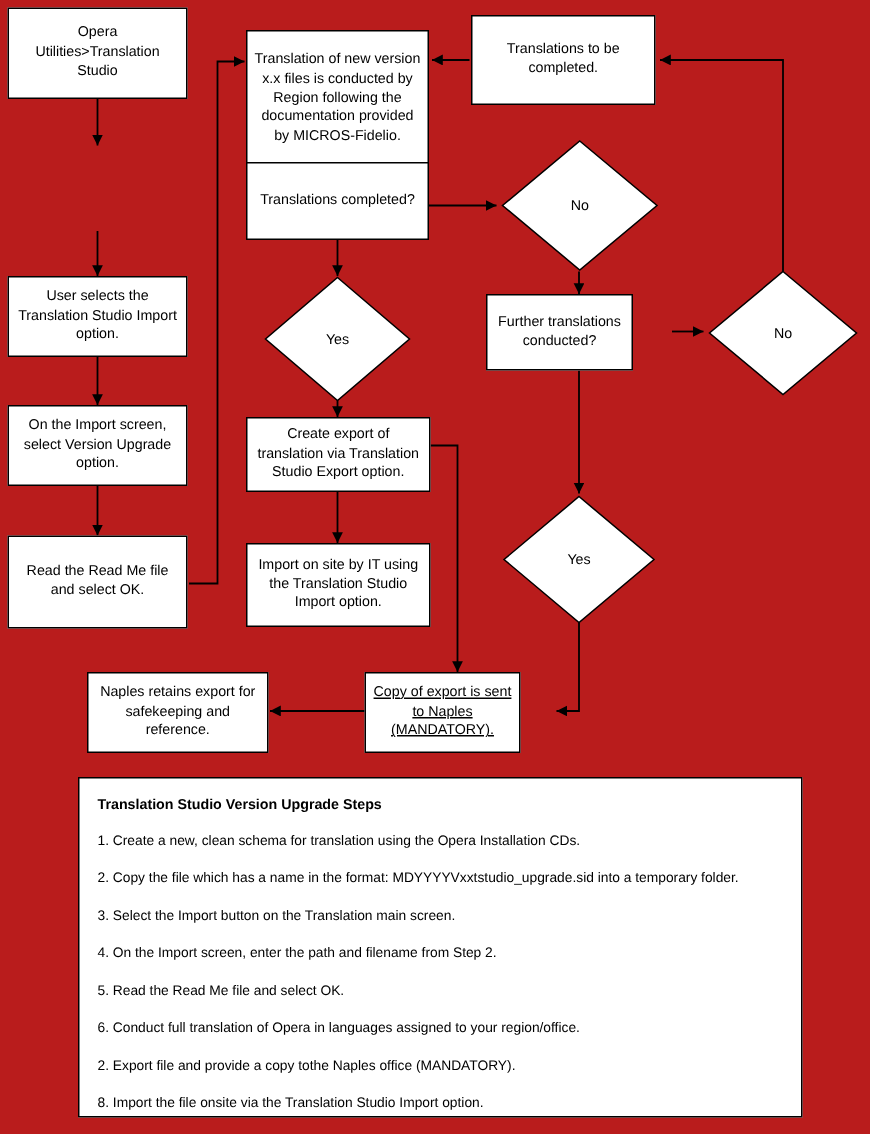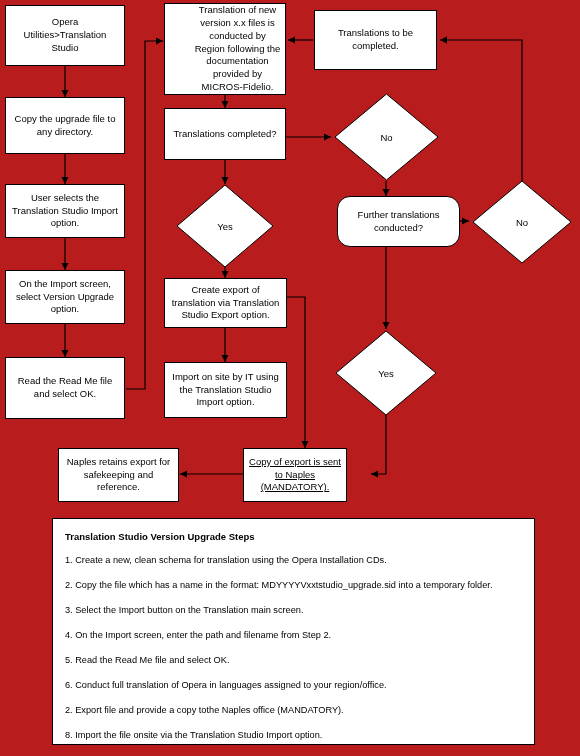--- a/index.html
+++ b/index.html
@@ -127,37 +127,34 @@
       <path d="M386,415 L386,474 L371,474" marker-end="url(#ah)"></path>
 
       <path d="M244,474 L180,474" marker-end="url(#ah)"></path>
     </g>
   </svg>
 
   <div class="node" style="left:5px; top:5px; width:120px; height:61px;">
     <span>Opera Utilities&gt;Translation Studio</span>
   </div>
 
-  <div class="node" style="left:5px; top:97px; width:120px; height:57px;">
-    <span>Copy the upgrade file to any directory.</span>
-  </div>
 
   <div class="node" style="left:5px; top:184px; width:120px; height:54px;">
     <span>User selects the Translation Studio Import option.</span>
   </div>
 
   <div class="node" style="left:5px; top:270px; width:120px; height:54px;">
     <span>On the Import screen, select Version Upgrade option.</span>
   </div>
 
   <div class="node" style="left:5px; top:357px; width:120px; height:62px;">
     <span>Read the Read Me file and select OK.</span>
   </div>
 
-  <div class="node" style="left:164px; top:3px; width:122px; height:92px;padding-left:29px;">
+  <div class="node" style="left:164px; top:20px; width:122px; height:92px;">
     <span>Translation of new version x.x files is conducted  by Region following the documentation provided by MICROS-Fidelio.</span>
   </div>
 
   <div class="node" style="left:314px; top:10px; width:123px; height:60px;">
     <span>Translations to be completed.</span>
   </div>
 
   <div class="node" style="left:164px; top:108px; width:122px; height:52px;">
     <span>Translations  completed?</span>
   </div>
@@ -169,21 +166,21 @@
     <div class="diamond-label">No</div>
   </div>
 
   <div class="diamond-wrap" style="left:176px; top:184px; width:98px; height:84px;">
     <svg width="98" height="84" viewBox="0 0 98 84" xmlns="http://www.w3.org/2000/svg">
       <polygon points="49,1 97,42 49,83 1,42" fill="#ffffff" stroke="#000000" stroke-width="1"></polygon>
     </svg>
     <div class="diamond-label">Yes</div>
   </div>
 
-  <div class="node" style="left:337px; top:196px; width:123px; height:51px;border-radius:13px;">
+  <div class="node" style="left:324px; top:196px; width:98px; height:51px;">
     <span>Further translations conducted?</span>
   </div>
 
   <div class="diamond-wrap" style="left:472px; top:180px; width:100px; height:84px;">
     <svg width="100" height="84" viewBox="0 0 100 84" xmlns="http://www.w3.org/2000/svg">
       <polygon points="50,1 99,42 50,83 1,42" fill="#ffffff" stroke="#000000" stroke-width="1"></polygon>
     </svg>
     <div class="diamond-label">No</div>
   </div>
 

